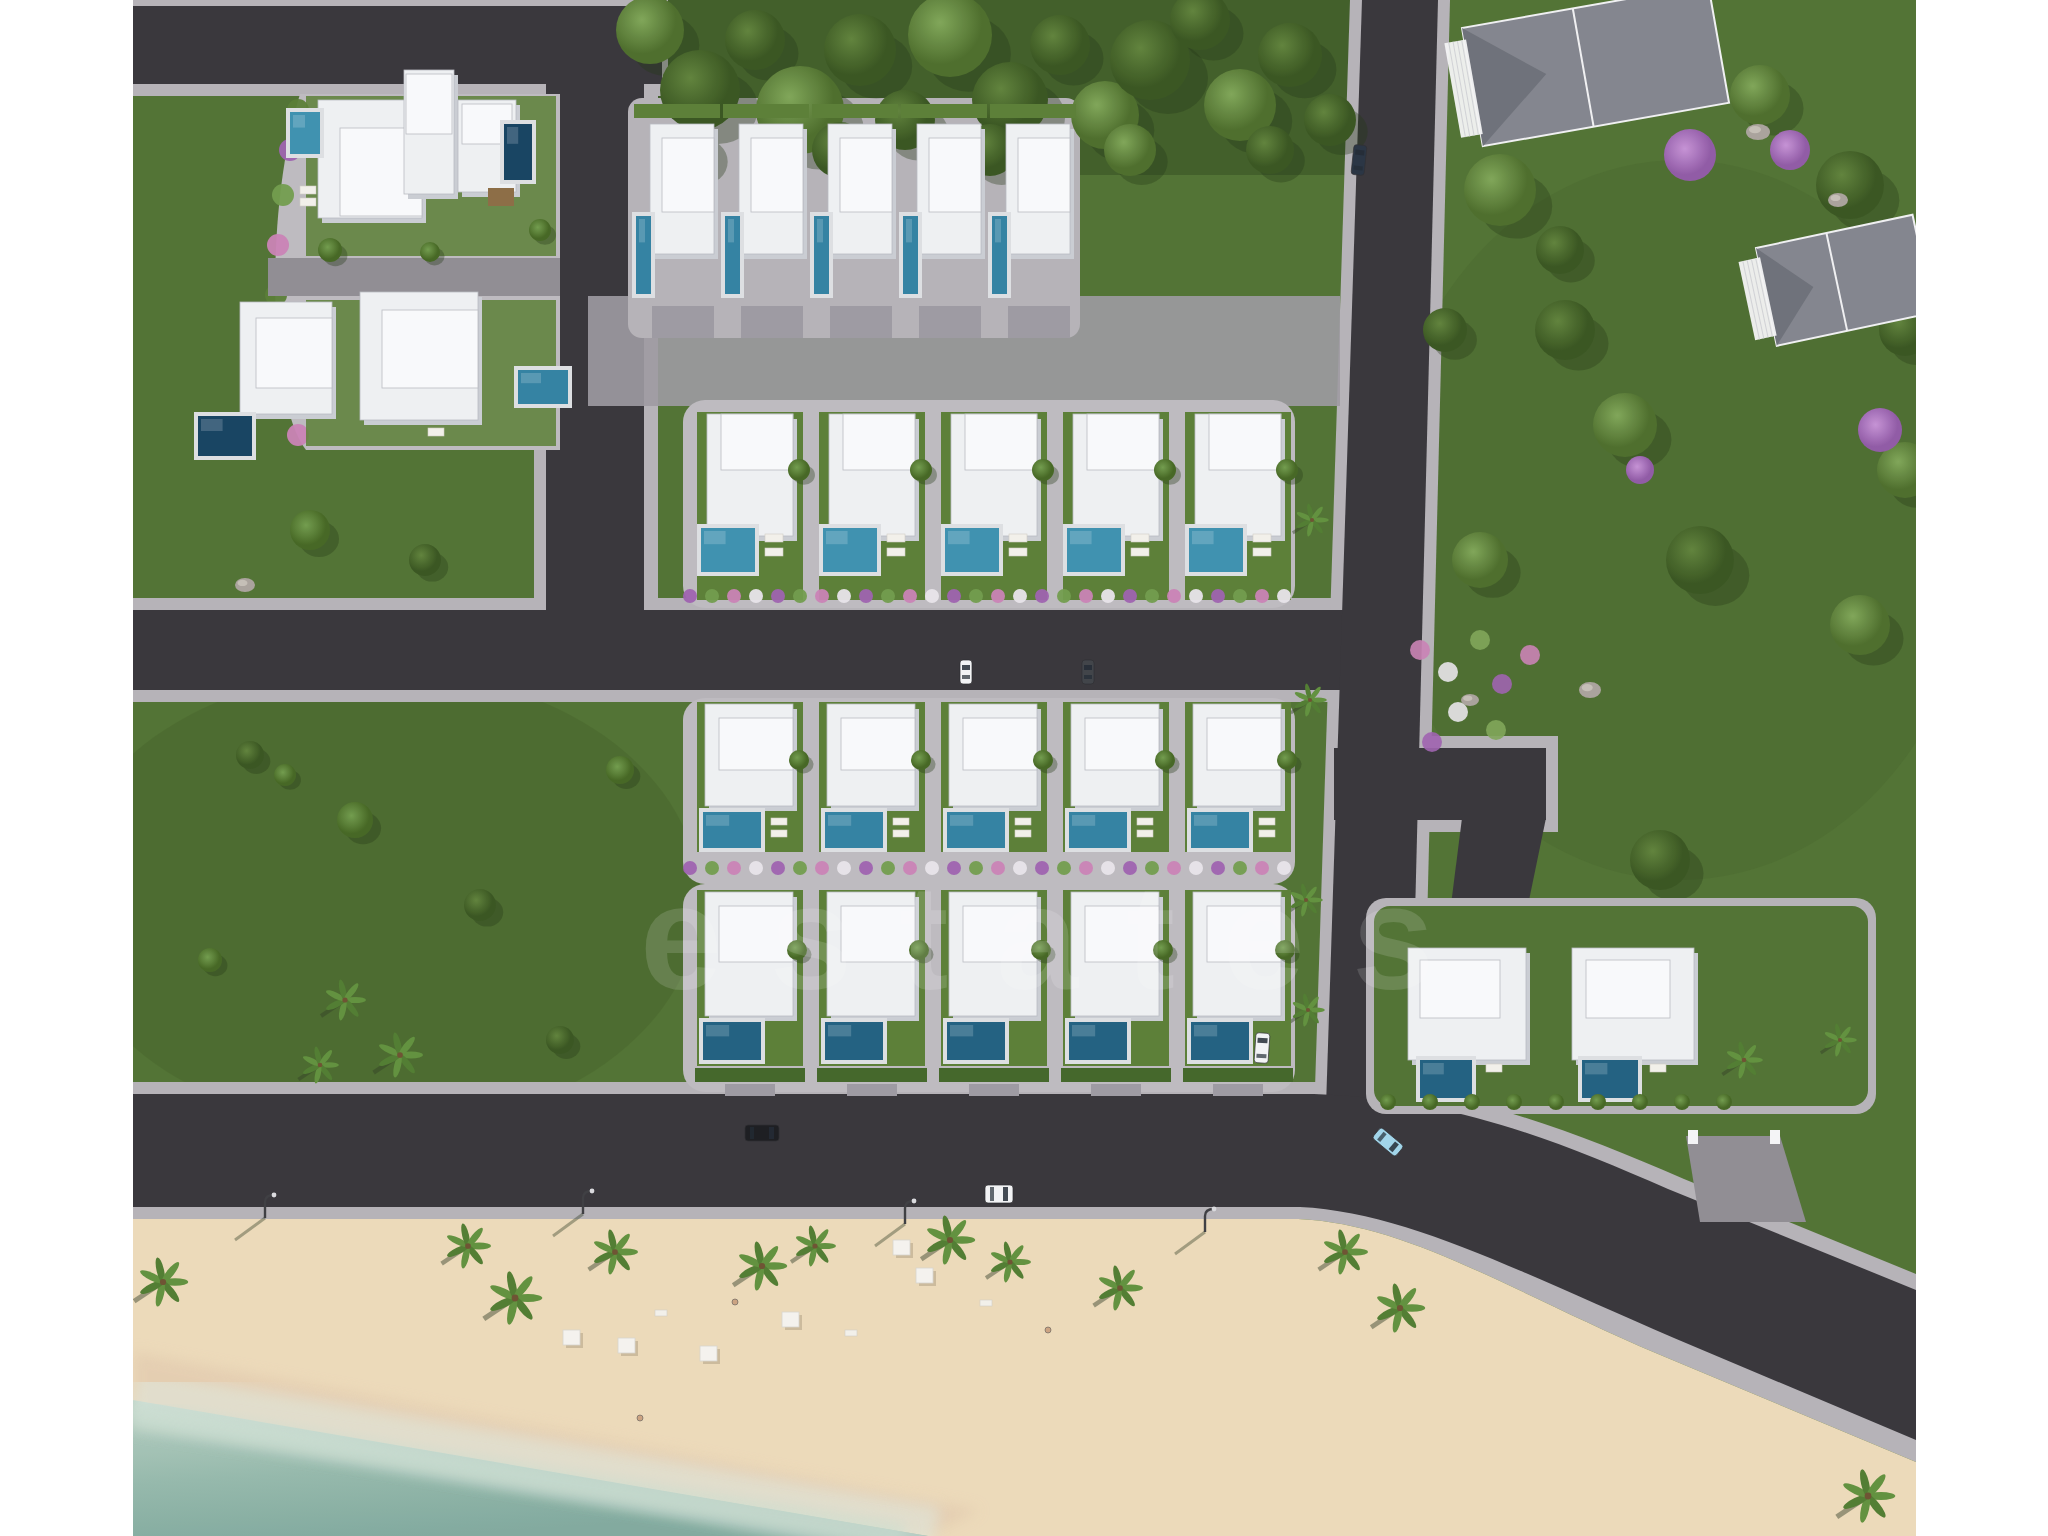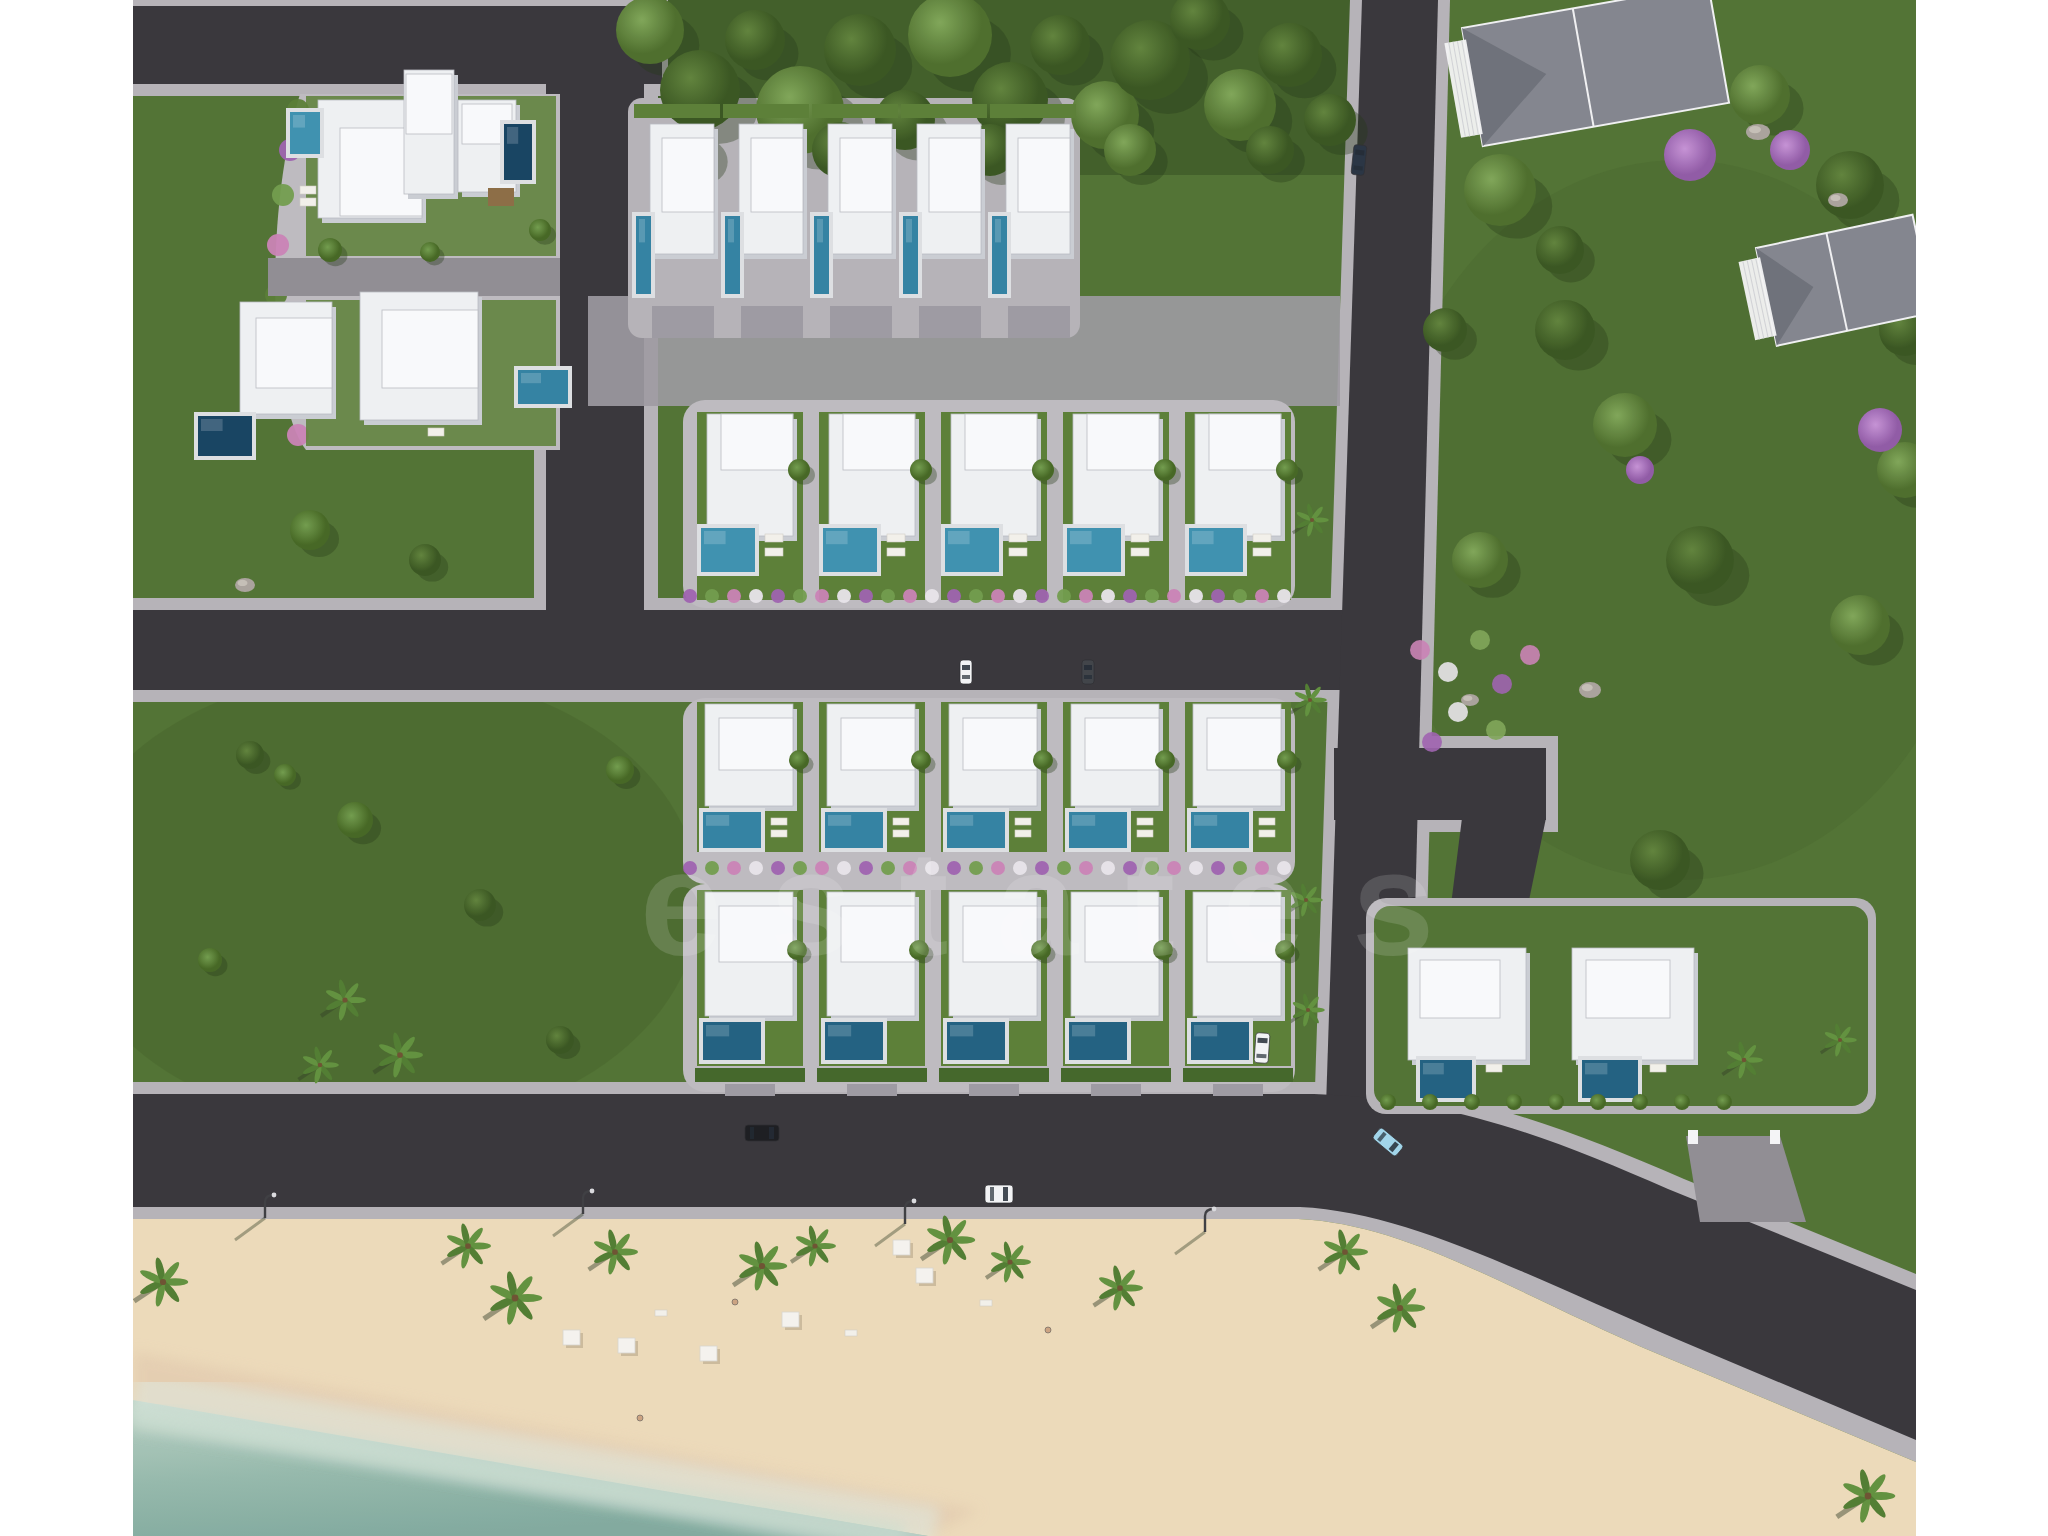--- a/index.html
+++ b/index.html
@@ -1,20 +1,20 @@
 <!DOCTYPE html>
 <html style="--pageMargin: #ffffff; --grass: #4e7030; --grassDark: #425f26; --parkGrass: #48682b; --forestDark: #2f4a1e; --roadDark: #343237; --roadMid: #8e8b91; --sidewalk: #b4b1b6; --platform: #bcb9be; --paver: #9b98a0; --gardenGreen: #587c33; --villa: #eef0f2; --villaTop: #f8f9fb; --villaShade: #c9ccd2; --villaEdge: #b7bac0; --poolTeal: #2f7fa0; --poolTeal2: #3a8fae; --poolDark: #1d5d7e; --poolNavy: #123f5e; --deck: #dcdee2; --sand: #ecd9b8; --sandWet: #e3cbae; --seaShallow: #a9c6b8; --seaDeep: #7fa89c; --foam: #dfe9e2; --greyRoof: #80838c; --greyRoofDark: #6b6e77; --railWhite: #f4f4f6; --trunk: #6b4f2e; --rock: #a8a19a; --flowerPink: #c97fb4; --flowerPurple: #9c5fae; --flowerWhite: #e8e4ea; --carBlack: #17181c; --carWhite: #f2f3f5; --carBlue: #9fd4ea; --carNavy: #25303f; --lamp: #3a3a3e;"><head>
 <meta charset="utf-8">
 <style>
   html,body{margin:0;padding:0;background:#ffffff;}
   .stage{position:relative;width:2048px;height:1536px;background:#ffffff;overflow:hidden;
          font-family:"Liberation Sans", sans-serif;}
   svg{position:absolute;left:0;top:0;display:block;}
   .watermark{
-    position:absolute;left:640px;top:824px;width:800px;height:160px;
+    position:absolute;left:640px;top:858px;width:800px;height:160px;
     font-family:"Liberation Sans", sans-serif;
     font-size:148px;font-weight:700;letter-spacing:.32em;
     color:rgba(255,255,255,0.14);
     text-align:center;line-height:160px;
     pointer-events:none;user-select:none;white-space:nowrap;
   }
 </style>
 </head>
 <body>
 

